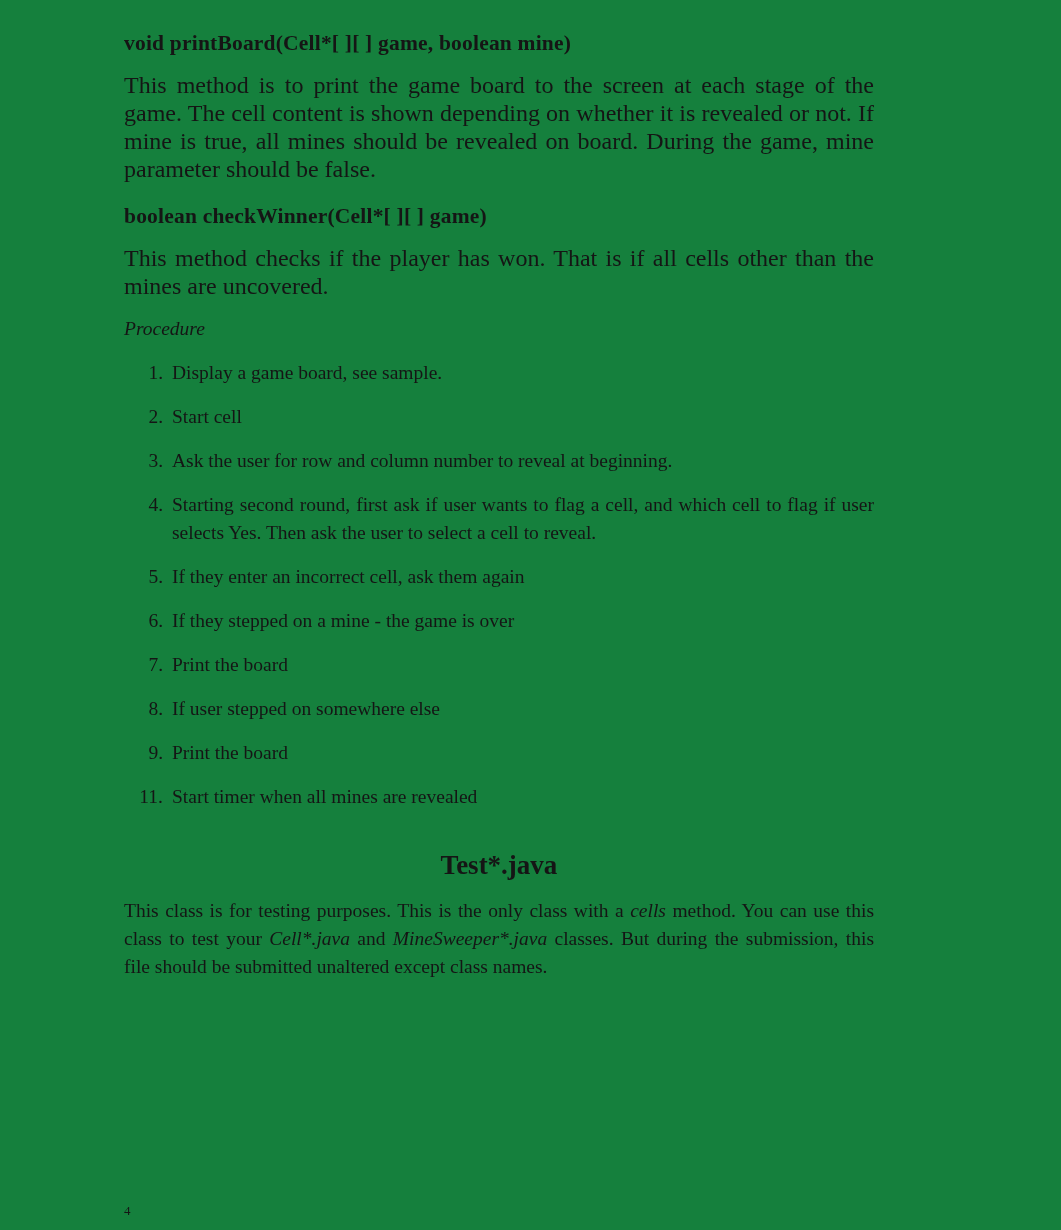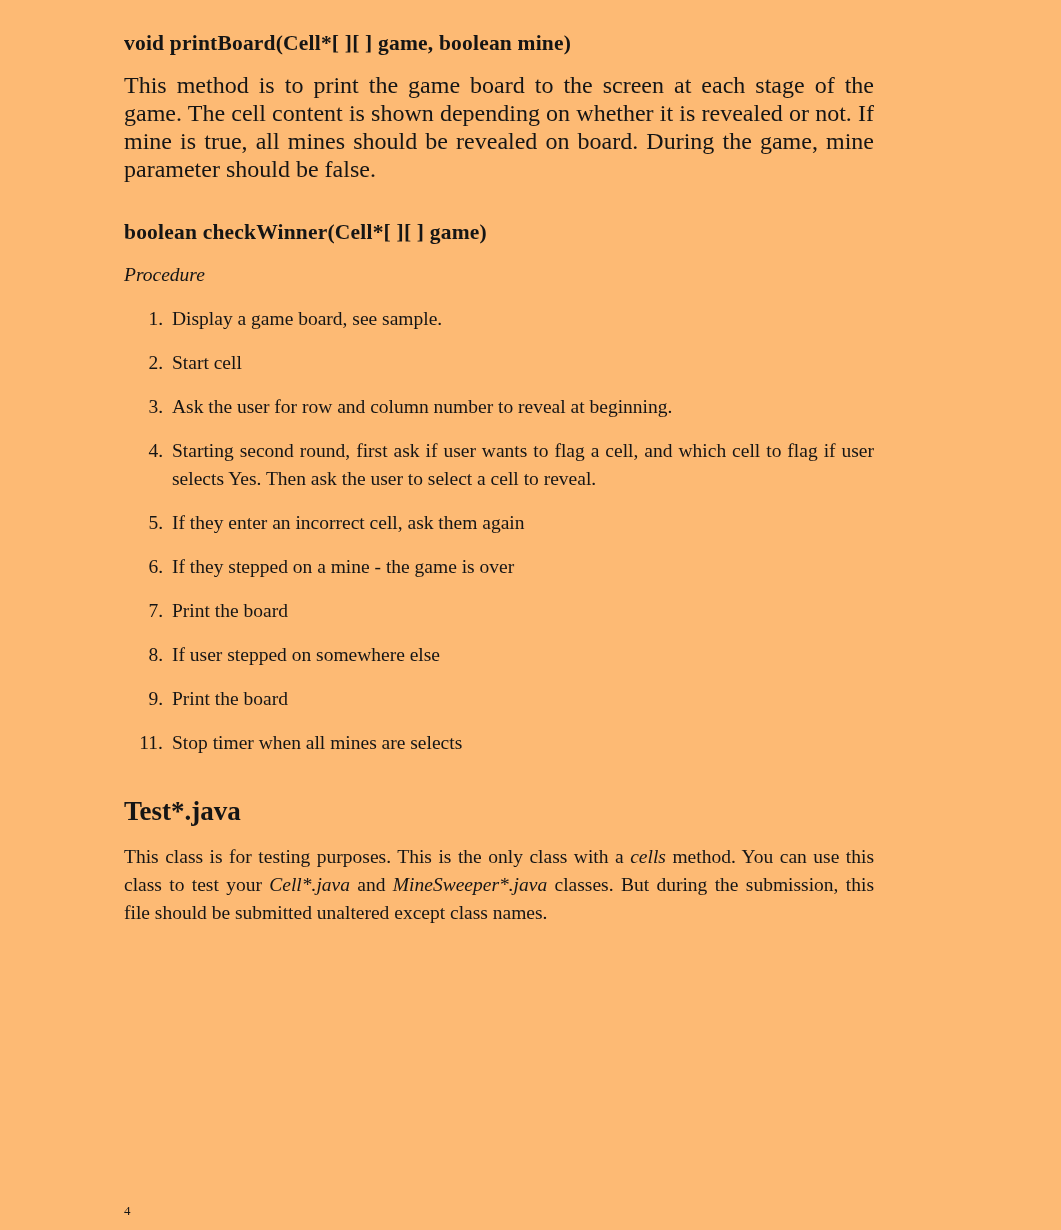--- a/index.html
+++ b/index.html
@@ -4,21 +4,21 @@
 <style>
   html, body {
     margin: 0;
     padding: 0;
     background: #ffffff;
   }
   .page {
     position: relative;
     width: 1061px;
     height: 1230px;
-    background: #fdba74;
+    background: #15803d;
     color: #151515;
     font-family: "Liberation Serif", "DejaVu Serif", serif;
     overflow: hidden;
   }
   .content {
     position: absolute;
     left: 124px;
     top: 30px;
     width: 750px;
   }
@@ -29,21 +29,21 @@
     line-height: 1.25;
     letter-spacing: 0.2px;
   }
   .para {
     font-size: 24px;
     line-height: 28px;
     text-align: justify;
     margin: 14px 0 0 0;
   }
   .section-gap {
-    margin-top: 36px;
+    margin-top: 20px;
   }
   .procedure-label {
     font-size: 19.5px;
     font-style: italic;
     margin-top: 15px;
     line-height: 28px;
   }
   .ol {
     margin-top: 16px;
   }
@@ -61,20 +61,21 @@
   }
   .li .li-text {
     flex: 1;
     text-align: justify;
   }
   .big-heading {
     font-size: 27px;
     font-weight: bold;
     margin: 38px 0 0 0;
     line-height: 1.2;
+    text-align: center;
   }
   .closing {
     font-size: 19.5px;
     line-height: 28px;
     text-align: justify;
     margin-top: 16px;
   }
   .closing .it {
     font-style: italic;
   }
@@ -89,20 +90,21 @@
 </head>
 <body>
 
 <div class="page">
   <div class="content">
 
     <h3 class="method-heading">void printBoard(Cell*[ ][ ] game, boolean mine)</h3>
     <p class="para">This method is to print the game board to the screen at each stage of the game. The cell content is shown depending on whether it is revealed or not. If mine is true, all mines should be revealed on board. During the game, mine parameter should be false.</p>
 
     <h3 class="method-heading section-gap">boolean checkWinner(Cell*[ ][ ] game)</h3>
+    <p class="para">This method checks if the player has won. That is if all cells other than the mines are uncovered.</p>
 
     <div class="procedure-label">Procedure</div>
 
     <div class="ol">
       <div class="li">
         <span class="num">1.</span>
         <span class="li-text">Display a game board, see sample.</span>
       </div>
       <div class="li">
         <span class="num">2.</span>
@@ -131,21 +133,21 @@
       <div class="li">
         <span class="num">8.</span>
         <span class="li-text">If user stepped on somewhere else</span>
       </div>
       <div class="li">
         <span class="num">9.</span>
         <span class="li-text">Print the board</span>
       </div>
       <div class="li">
         <span class="num">11.</span>
-        <span class="li-text">Stop timer when all mines are selects</span>
+        <span class="li-text">Start timer when all mines are revealed</span>
       </div>
     </div>
 
     <h1 class="big-heading">Test*.java</h1>
     <p class="closing"><span>This class is for testing purposes. This is the only class with a </span><span class="it">cells</span><span> method. You can use this class to test your </span><span class="it">Cell*.java</span><span> and </span><span class="it">MineSweeper*.java</span><span> classes. But during the submission, this file should be submitted unaltered except class names.</span></p>
 
   </div>
 
   <div class="page-number">4</div>
 </div>

